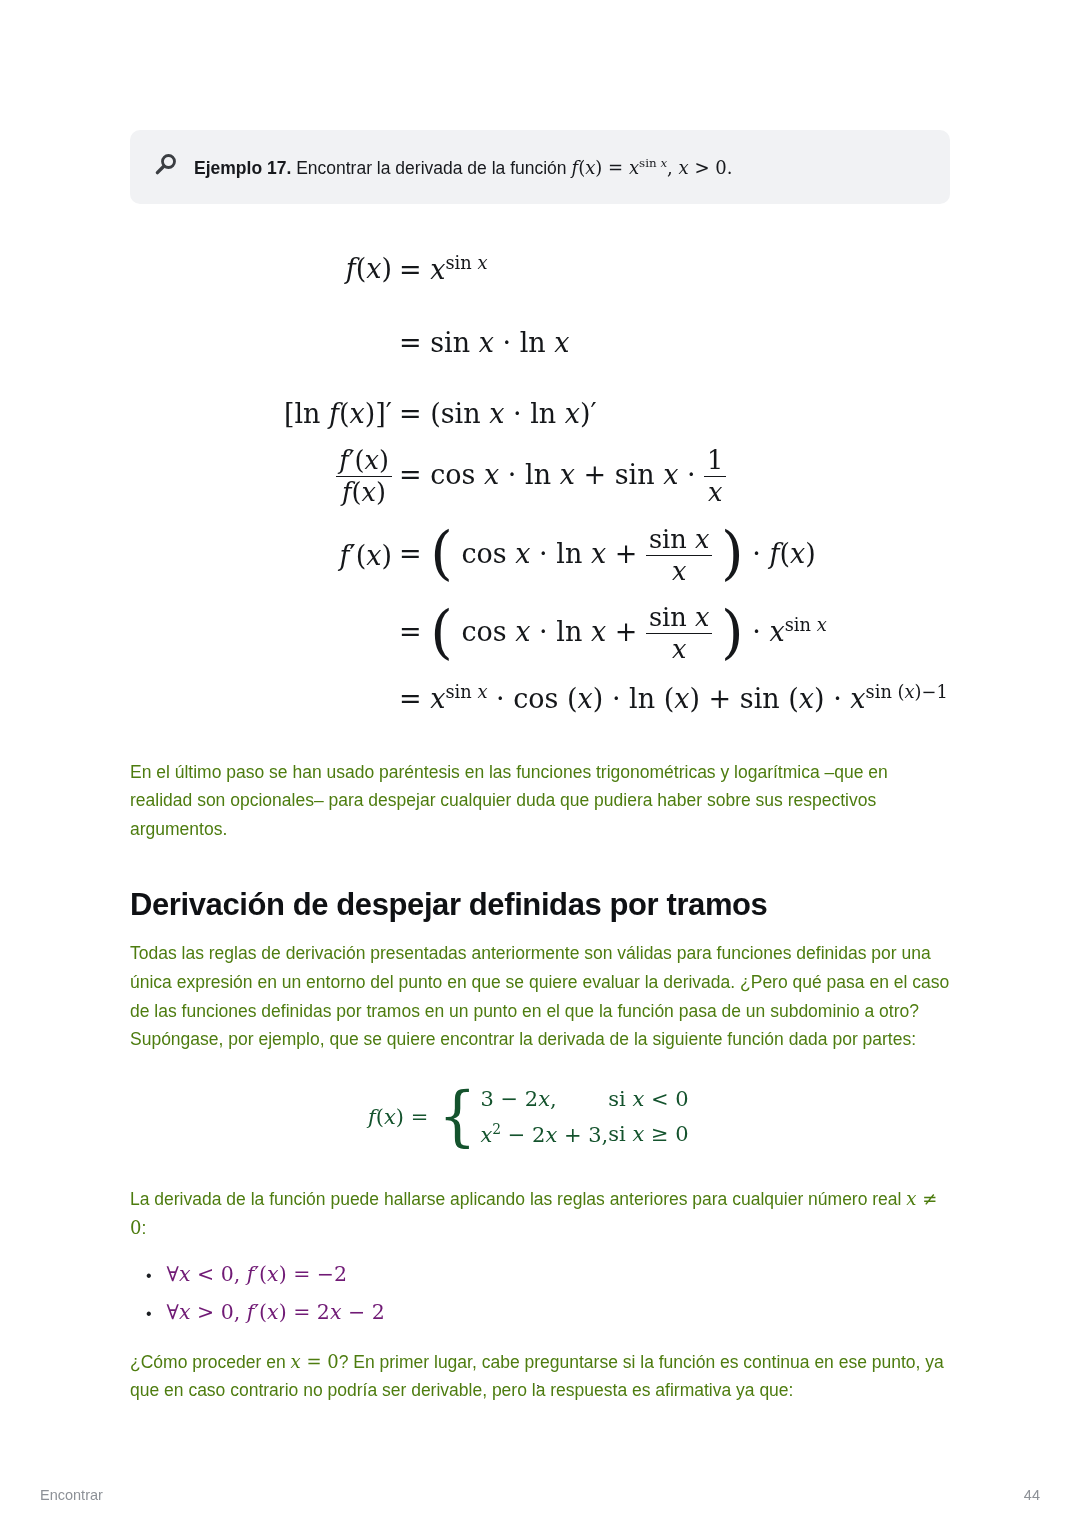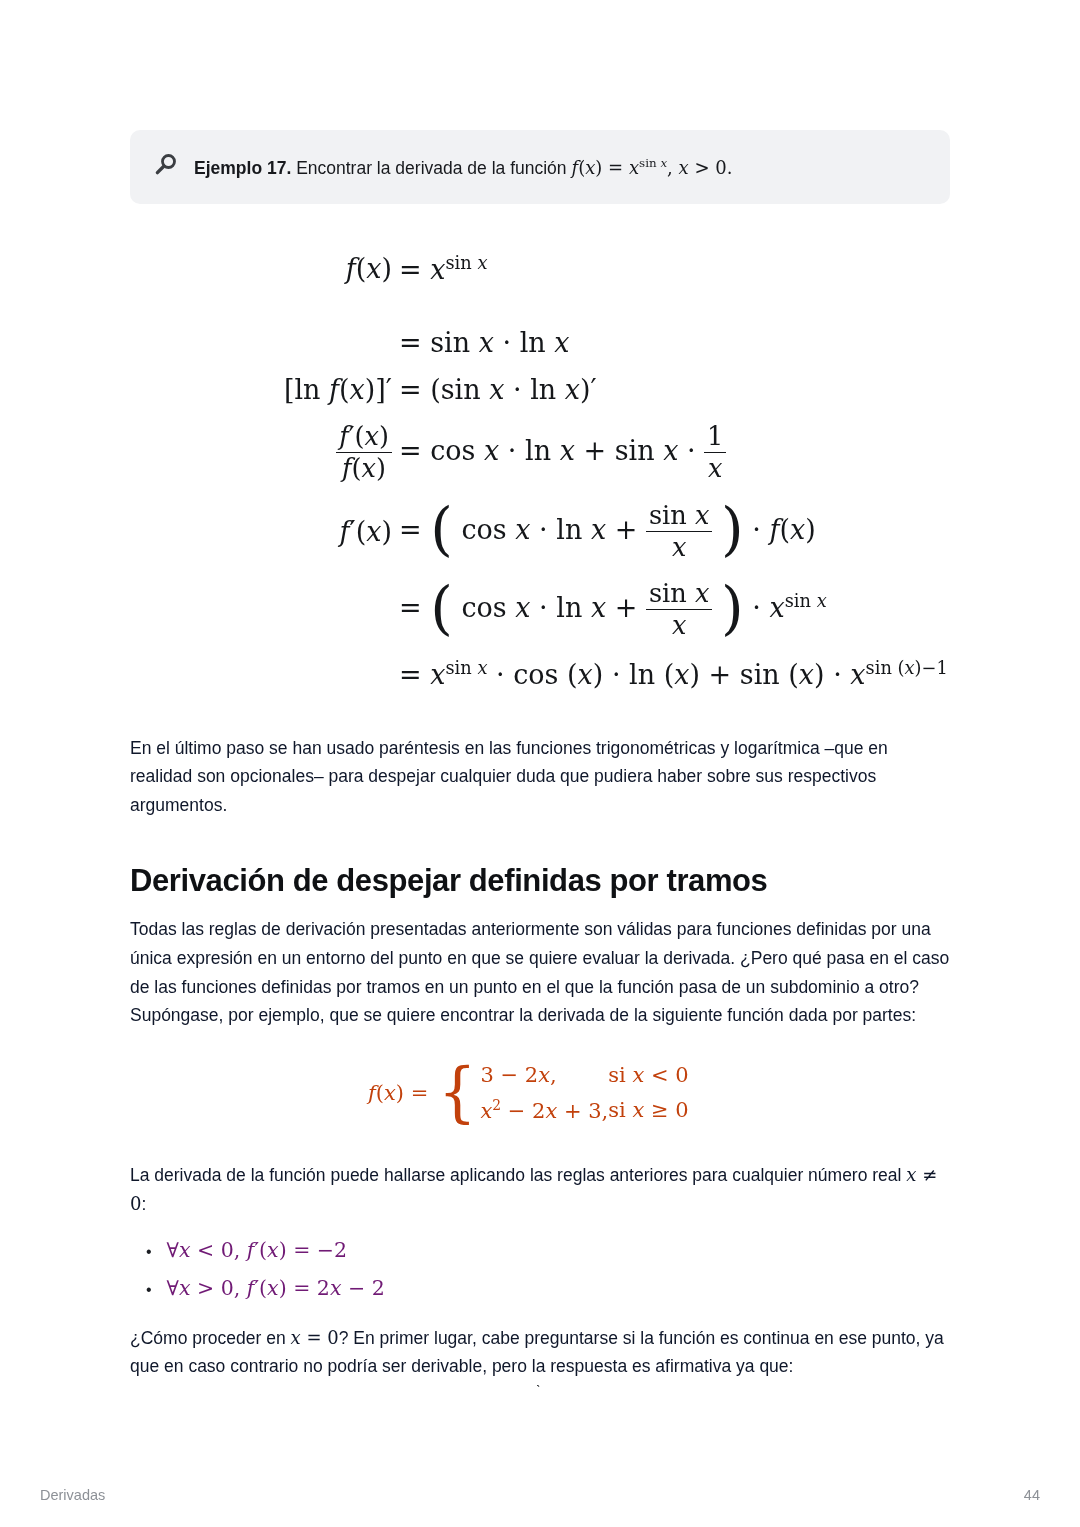--- a/index.html
+++ b/index.html
@@ -12,34 +12,34 @@
     padding:21px 24px;margin-top:130px;font-size:17.5px;line-height:1.5;color:#17191d}
   .example-box .icon{flex:0 0 auto;margin-top:1px}
   .imath{font-family:"DejaVu Serif",serif;font-size:103%}
 
   .eq{font-family:"DejaVu Serif",serif;font-size:27px;border-collapse:collapse;color:#15171a}
   .eq td{padding:8px 0;vertical-align:middle}
   .eq .lhs{width:262px;text-align:right;white-space:nowrap}
   .eq .rhs{text-align:left;padding-left:7px;white-space:nowrap}
   .eq-a{margin-top:40px}
   .eq-b{margin-top:26px}
-  .eq-c{}
+  .eq-c{margin-top:24px}
   sup{font-size:66%}
   .frac{display:inline-block;vertical-align:middle;text-align:center;line-height:1.2;font-size:95%}
   .frac .num{display:block;padding:0 3px}
   .frac .den{display:block;border-top:1.5px solid currentColor;padding:0 3px}
   .bp{font-size:215%;font-weight:300;line-height:0;vertical-align:middle;position:relative;top:-2px}
 
-  p.body{font-size:17.5px;line-height:1.63;color:#0f172a}
+  p.body{font-size:17.5px;line-height:1.63;color:#4d7c0f}
   .p-after-example{margin-top:36px}
   .section-title{font-size:31px;font-weight:700;letter-spacing:-0.4px;color:#0f1114;margin:44px 0 16px}
   .p-como{margin-top:16px}
 
   .piecewise{display:flex;align-items:center;margin:28px 0 32px 238px;font-family:"DejaVu Serif",serif;
-    font-size:21px;color:#c2410c}
+    font-size:21px;color:#14532d}
   .pw-lead{white-space:nowrap}
   .pw-brace{font-size:60px;font-weight:300;line-height:0;margin:0 4px 4px 10px;transform:scaleY(1.08);display:inline-block}
   .pw-table{border-collapse:collapse}
   .pw-table td{padding:5px 0;vertical-align:middle}
   .pw-expr{white-space:nowrap}
   .pw-cond{padding-left:58px;white-space:nowrap}
 
   .bullets{list-style:none;margin:12px 0 10px;padding-left:16px}
   .bullets li{display:flex;align-items:baseline;gap:15px;padding:7px 0}
   .bullets .dot{font-family:"Liberation Sans",sans-serif;font-size:16px;color:#1a1d22}
@@ -148,16 +148,16 @@
       </li>
     </ul>
 
     <p class="body p-como">¿Cómo proceder en <span class="imath"><i>x</i> = 0</span>? En primer lugar, cabe preguntarse si la función es continua en ese punto, ya que en caso contrario no podría ser derivable, pero la respuesta es afirmativa ya que:</p>
 
   </div>
 
   <span class="stray">ˋ</span>
 
   <div class="footer">
-    <span>Derivadas</span>
+    <span>Encontrar</span>
     <span>44</span>
   </div>
 </div>
 
 </body></html>

